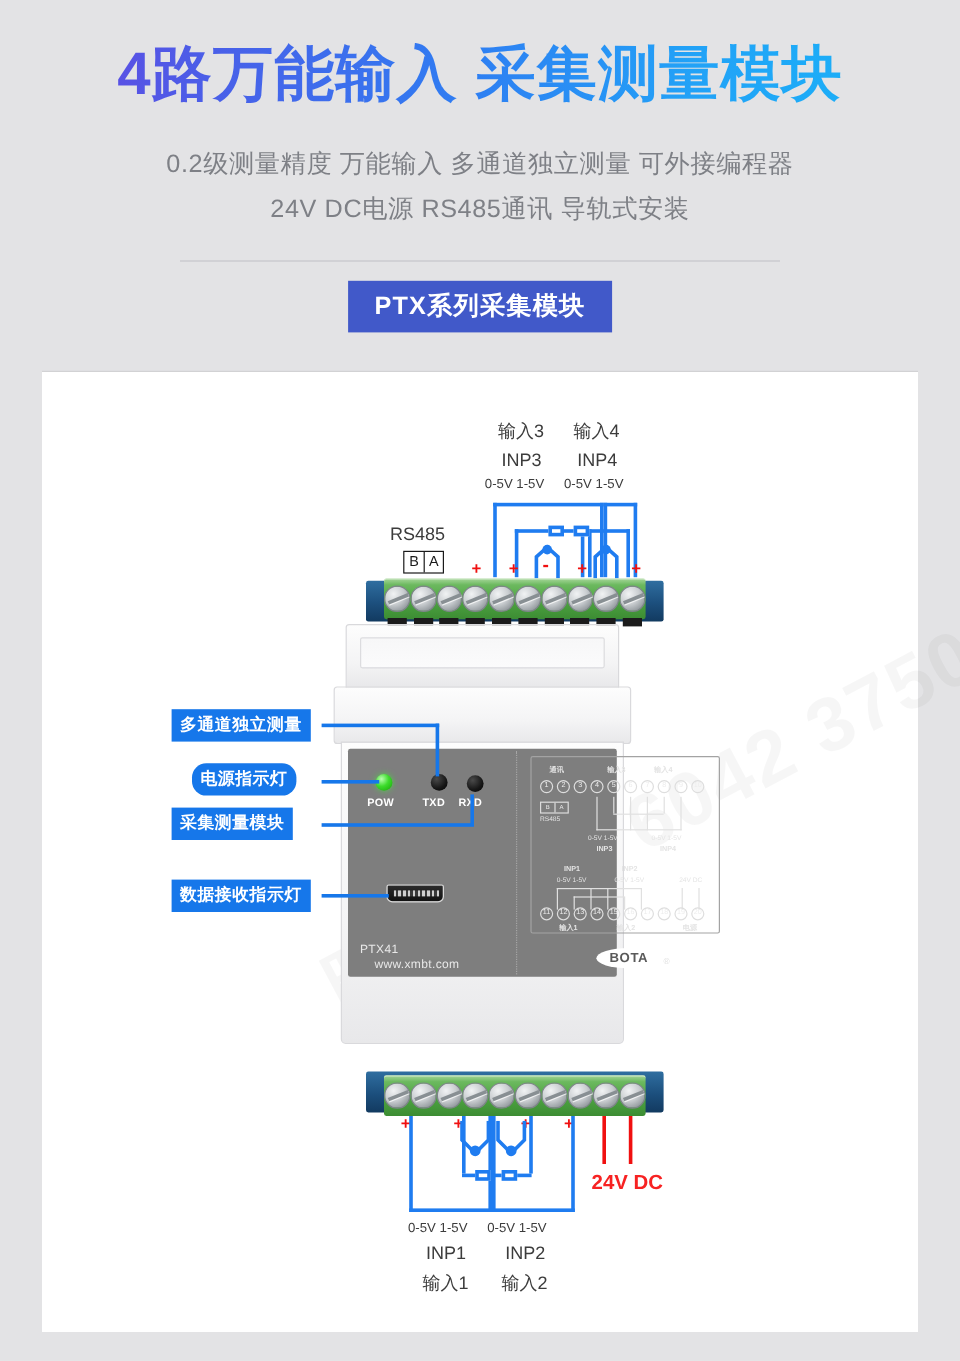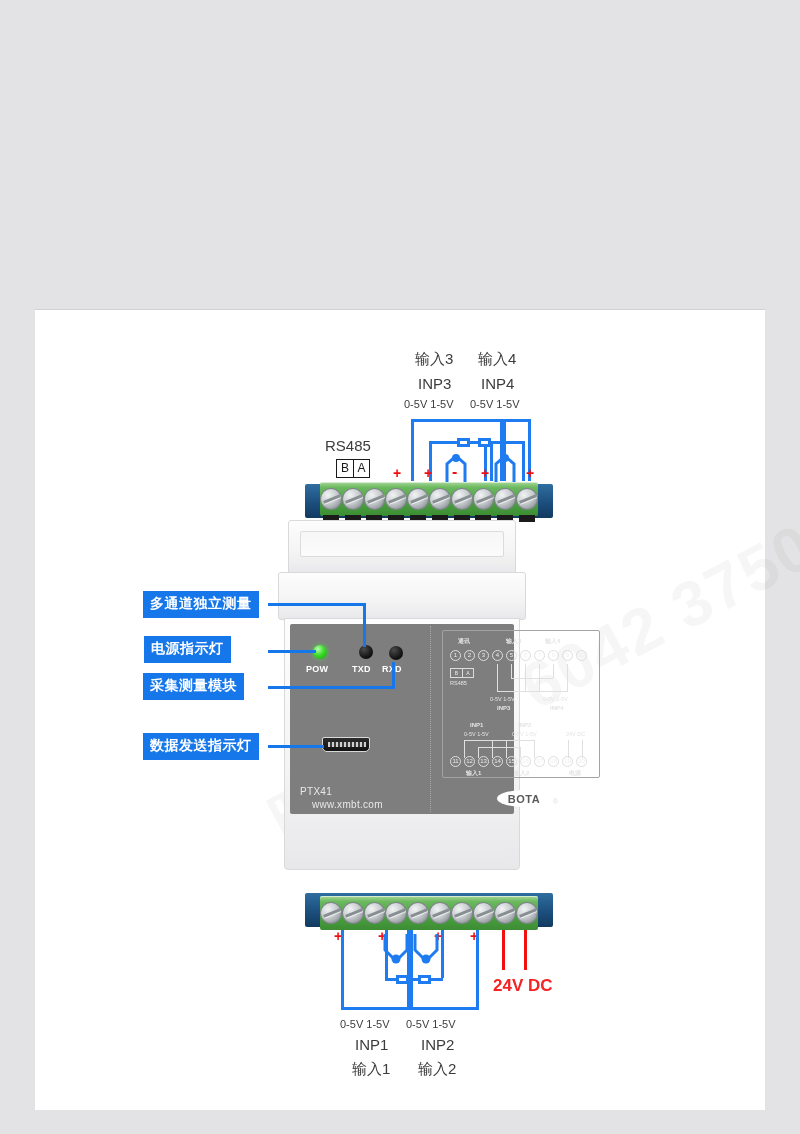--- a/index.html
+++ b/index.html
@@ -212,20 +212,27 @@
   }
   .cline { position: absolute; background: #1677ea; }
   .cline.h { height: 3px; }
   .cline.v { width: 3px; }
 </style>
 </head>
 <body>
 
 <div class="page">
 
+  <div class="header">
+    <div class="title">4路万能输入 采集测量模块</div>
+    <div class="subtitle l1">0.2级测量精度 万能输入 多通道独立测量 可外接编程器</div>
+    <div class="subtitle l2">24V DC电源 RS485通讯 导轨式安装</div>
+    <div class="divider"></div>
+    <div class="badge">PTX系列采集模块</div>
+  </div>
 
   <div class="card"></div>
   <div class="watermark">旺铺 138 6042 3750</div>
 
   <div>
 
     <div class="dlabel cn" style="left:415px; top:350px;">输入3</div>
     <div class="dlabel cn" style="left:478px; top:350px;">输入4</div>
     <div class="dlabel en" style="left:418px; top:375px;">INP3</div>
     <div class="dlabel en" style="left:481px; top:375px;">INP4</div>
@@ -395,28 +402,28 @@
     <div class="ptxt b" style="left:26px; top:141px;">输入1</div>
     <div class="ptxt b" style="left:74px; top:141px;">输入2</div>
     <div class="ptxt b" style="left:129px; top:141px;">电源</div>
   </div>
 
   <div>
     <div class="callout" style="left:143px; top:591px;">多通道独立测量</div>
     <div class="cline h" style="left:268px; top:603px; width:98px;"></div>
     <div class="cline v" style="left:363px; top:603px; height:44px;"></div>
 
-    <div class="callout" style="left:144px; top:636px;">电源指示灯</div>
+    <div class="callout" style="left:160px; top:636px;border-radius:12px;">电源指示灯</div>
     <div class="cline h" style="left:268px; top:650px; width:48px;"></div>
 
     <div class="callout" style="left:143px; top:673px;">采集测量模块</div>
     <div class="cline h" style="left:268px; top:686px; width:127px;"></div>
     <div class="cline v" style="left:392px; top:662px; height:26px;"></div>
 
-    <div class="callout" style="left:143px; top:733px;">数据发送指示灯</div>
+    <div class="callout" style="left:143px; top:733px;">数据接收指示灯</div>
     <div class="cline h" style="left:268px; top:745px; width:56px;"></div>
   </div>
 
   <div class="rail" style="left:305px; top:893px; width:248px; height:34px; border-radius:2px;"></div>
   <div class="tblock" style="left:320px; top:896px; width:218px; height:34px;">
     <div class="screw"></div>
     <div class="screw"></div>
     <div class="screw"></div>
     <div class="screw"></div>
     <div class="screw"></div>

